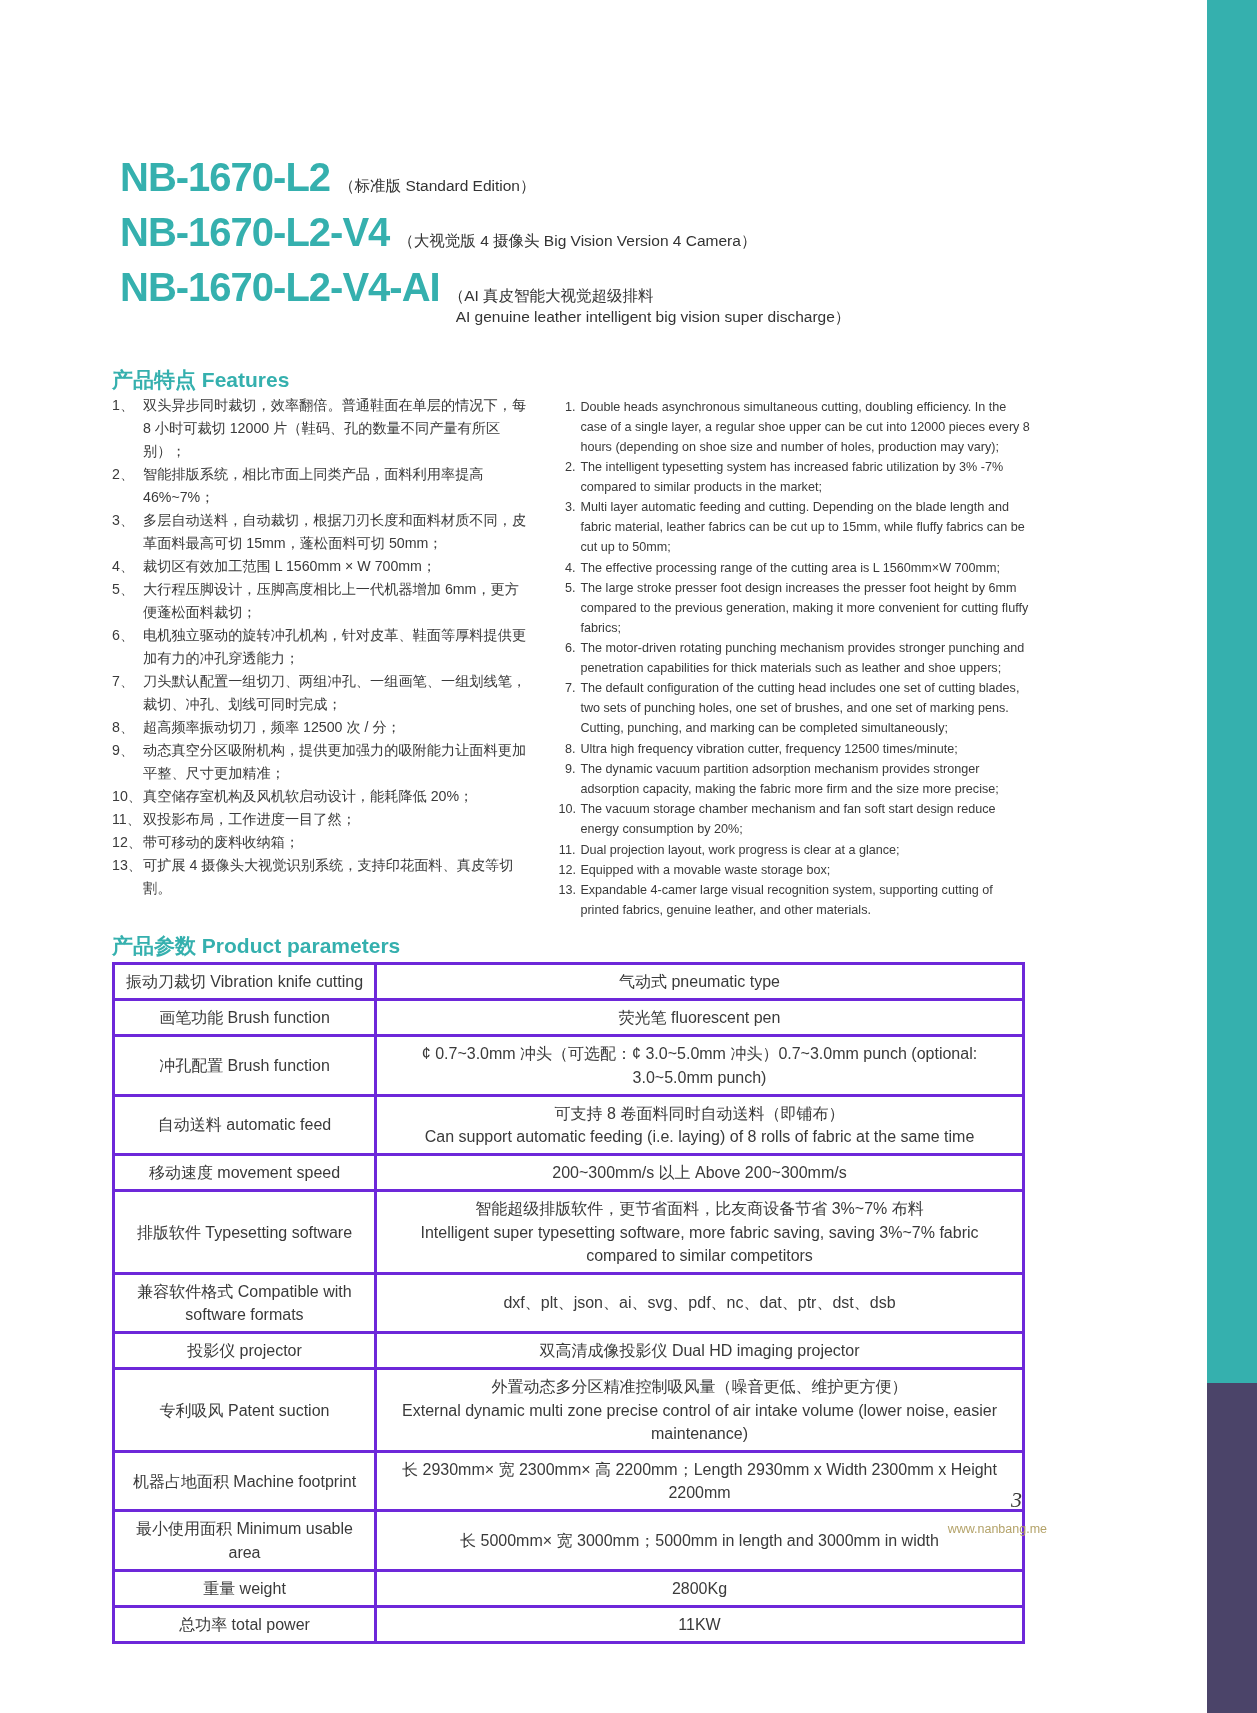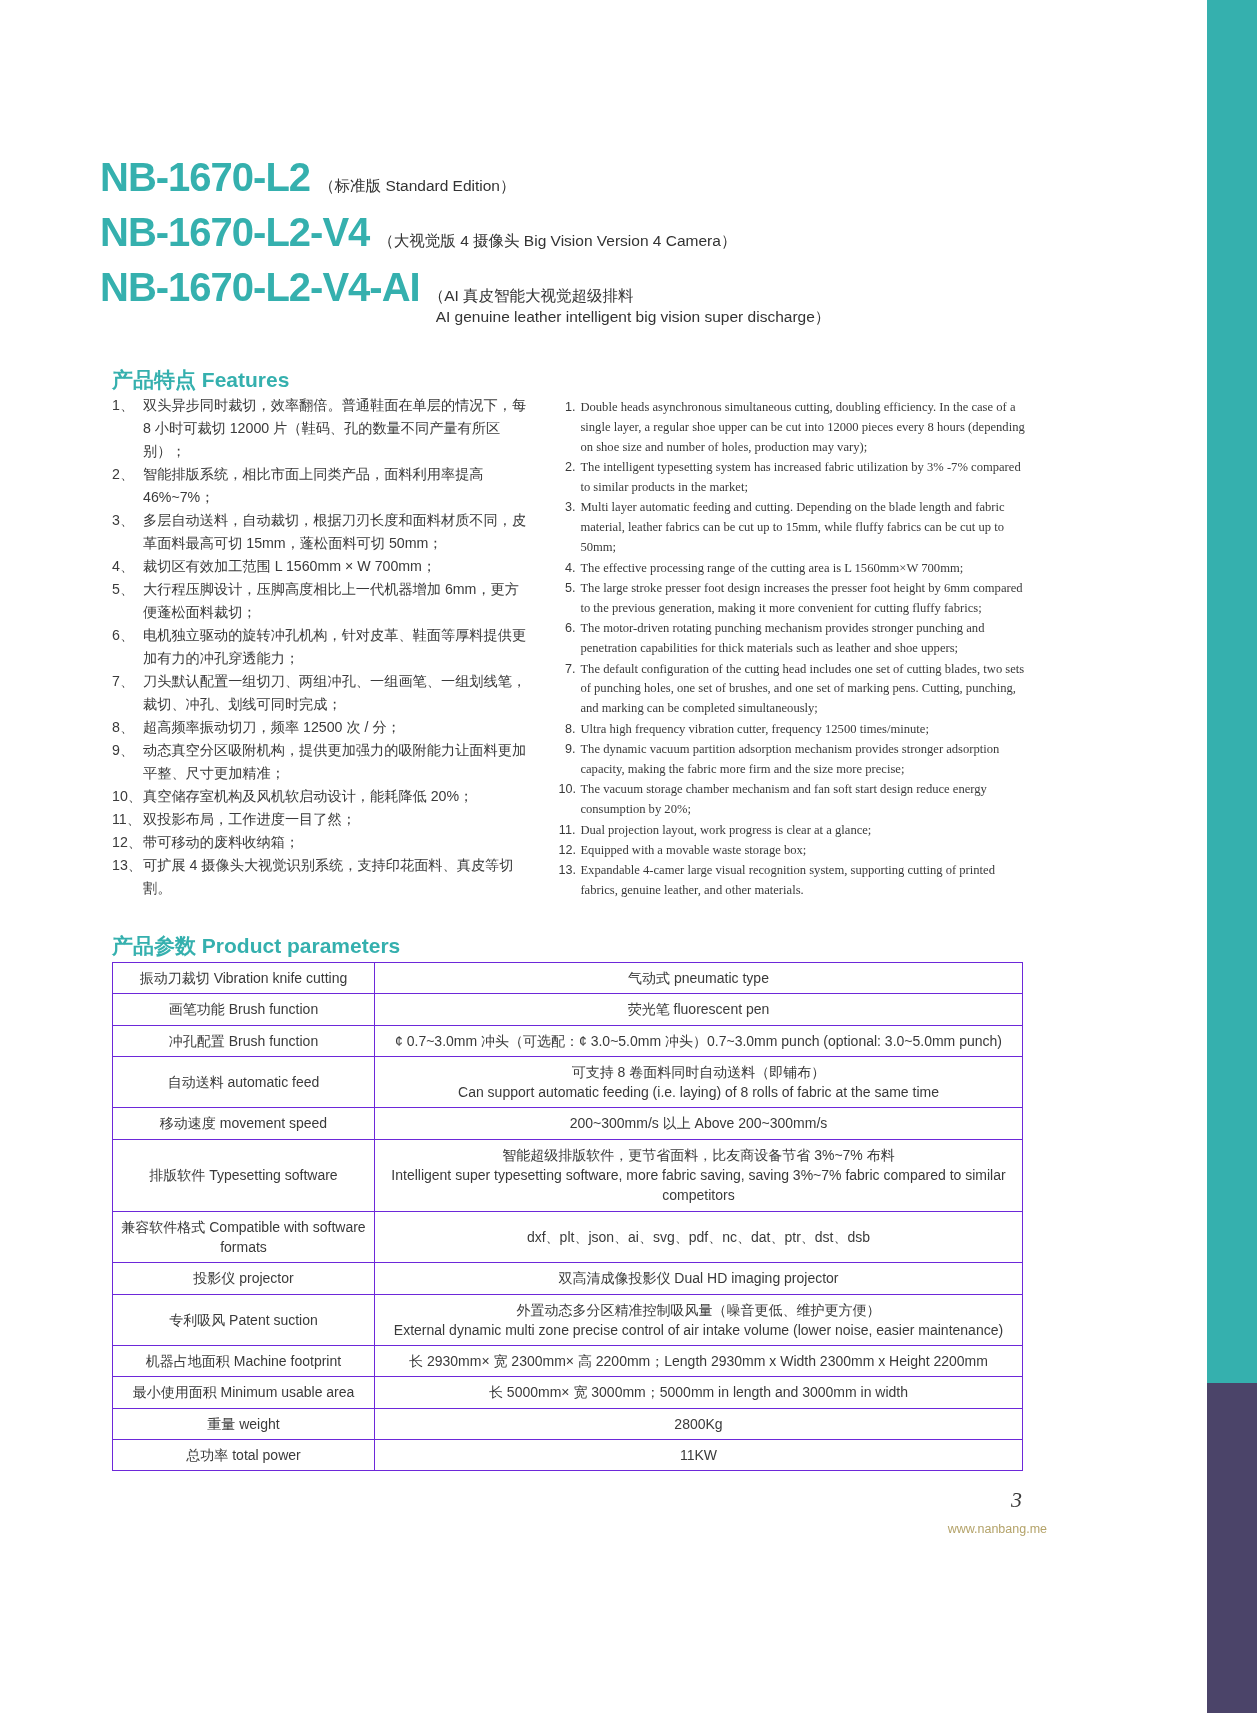--- a/index.html
+++ b/index.html
@@ -17,21 +17,21 @@
     background:#35b0ae;
   }
   .bar-purple {
     position:absolute; right:0; top:1383px; width:50px; height:330px;
     background:#4b4469;
   }
 
   .content { position:absolute; left:0; top:0; width:1110px; height:1713px; }
 
   
-  .titles { position:absolute; left:100px; top:155px; width:900px; }
+  .titles { position:absolute; left:120px; top:155px; width:900px; }
   .title-row { display:flex; align-items:baseline; margin-bottom:10px; }
   .model {
     color:#35b0ae; font-weight:bold; font-size:40px; letter-spacing:-1px;
     white-space:nowrap; line-height:1.12;
   }
   .model-sub {
     color:#333; font-size:15.5px; margin-left:9px; line-height:1.35;
     white-space:nowrap;
   }
   .model-sub.two-line { white-space:normal; width:420px; }
@@ -55,30 +55,30 @@
     display:flex; margin-bottom:0px;
   }
   ol.cn-list li .num { width:31px; flex:0 0 31px; text-align:left; }
   ol.cn-list li .txt { flex:1; }
 
   ol.en-list li {
     font-size:12.6px; line-height:1.58; color:#3a3a3a;
     display:flex; margin-bottom:0.5px;
   }
   ol.en-list li .num { width:22px; flex:0 0 22px; text-align:right; padding-right:5px; }
-  ol.en-list li .txt { flex:1;font-family:Liberation Serif, serif; }
+  ol.en-list li .txt { flex:1; }
 
   
   table.params {
     position:absolute; left:112px; top:962px; width:910px;
     border-collapse:collapse; table-layout:fixed;
   }
   table.params td {
-    border:1px solid #6d28d9; padding:5px 6px; vertical-align:middle;
-    font-size:14px; line-height:1.45; color:#3a3a3a; text-align:center;
+    border:3px solid #6d28d9; padding:5px 6px; vertical-align:middle;
+    font-size:16px; line-height:1.45; color:#3a3a3a; text-align:center;
   }
   table.params td.label { width:262px; }
   table.params td.value { width:648px; }
   .v-line { display:block; }
 
   
   .page-num {
     position:absolute; right:88px; top:1487px;
     font-family:"Liberation Serif","DejaVu Serif",serif;
     font-style:italic; font-size:22px; color:#3a3a3a;

